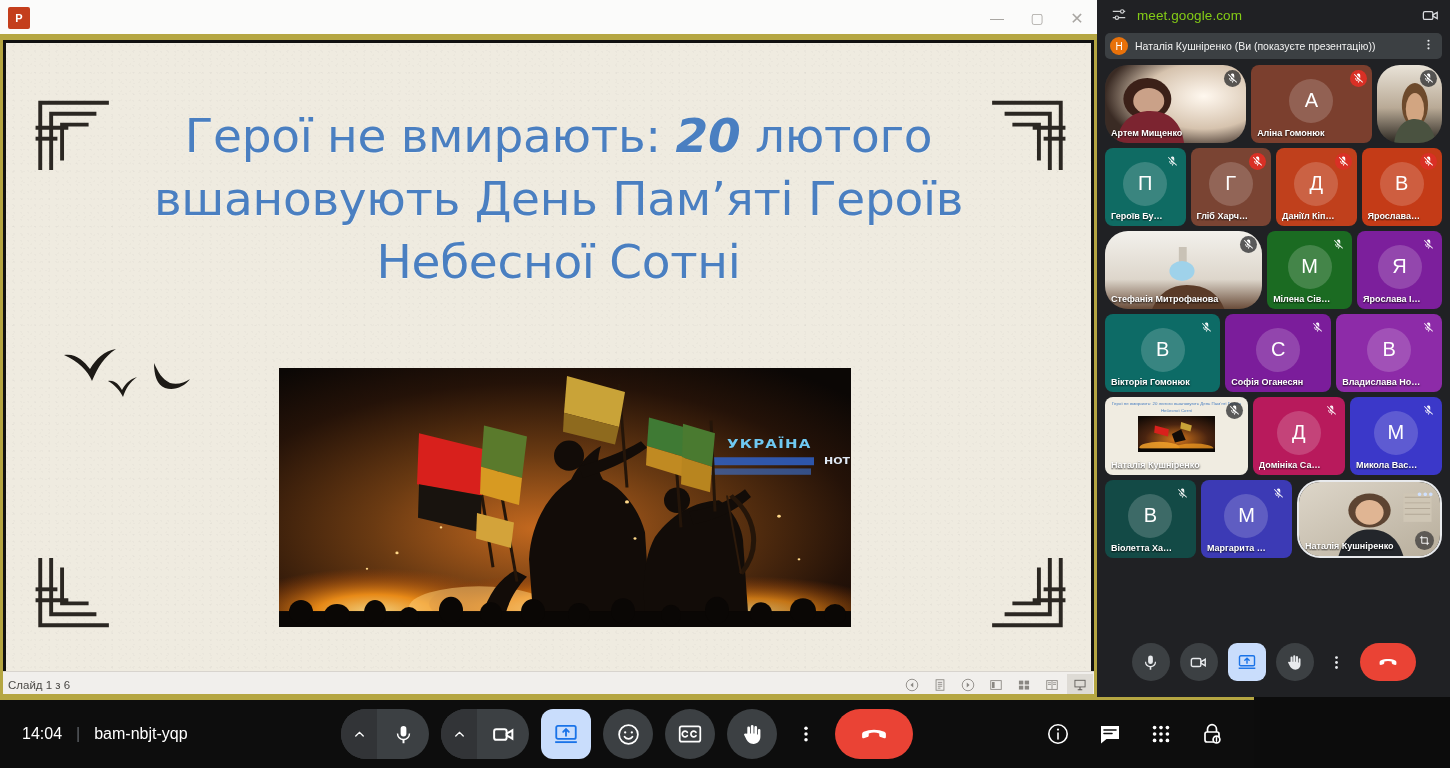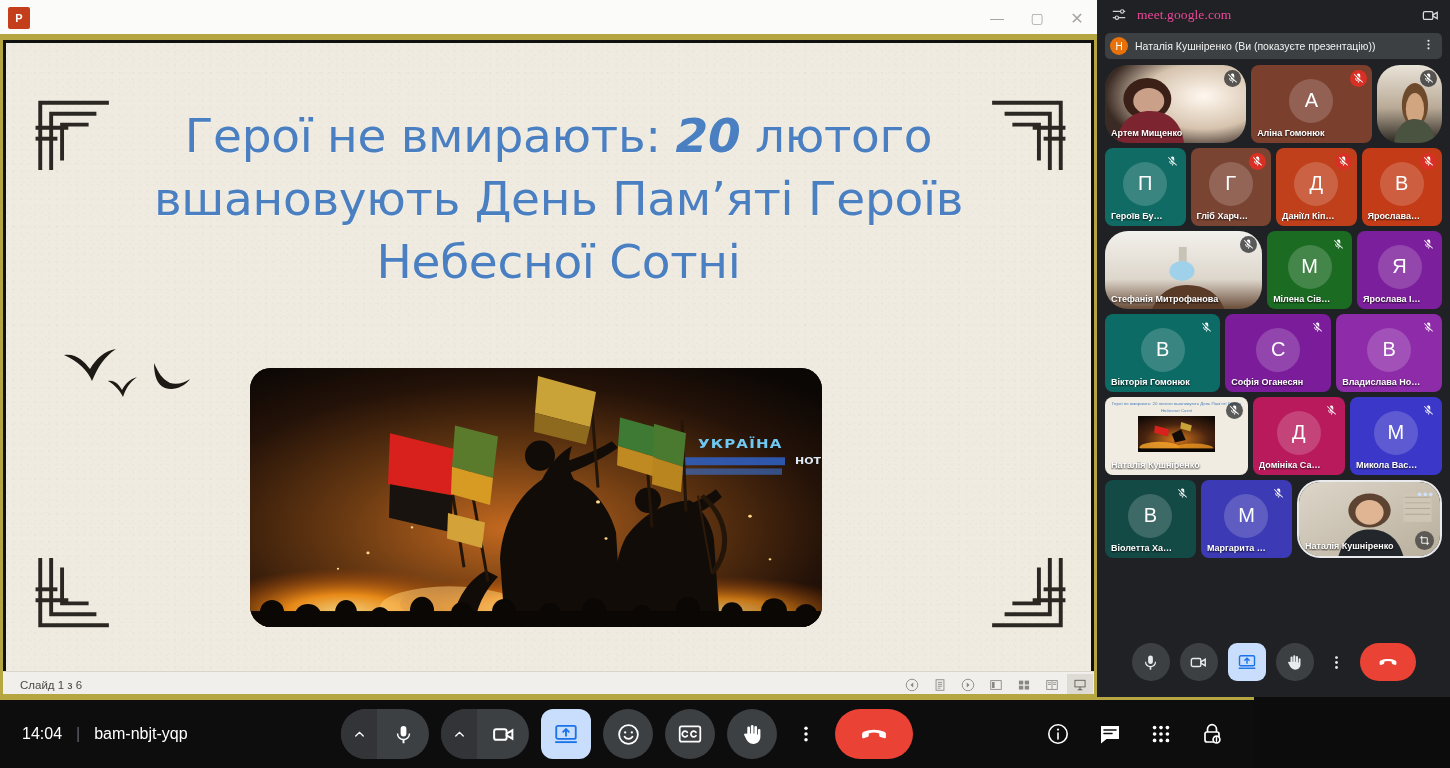--- a/index.html
+++ b/index.html
@@ -78,39 +78,38 @@
   .corner svg { width: 100%; height: 100%; display: block; }
   .corner.tl { left: 28px; top: 52px; }
   .corner.tr { right: 24px; top: 52px; transform: scaleX(-1); }
   .corner.bl { left: 28px; bottom: 38px; transform: scaleY(-1); }
   .corner.br { right: 24px; bottom: 38px; transform: scale(-1,-1); }
 
   .birds { position: absolute; left: 52px; top: 300px; width: 140px; height: 70px; }
   .birds svg { width: 100%; height: 100%; }
 
   .slide-photo {
-    position: absolute; left: 244px; top: 325px;
+    position: absolute; left: 273px; top: 325px;
     width: 572px; height: 259px;
     background: #0a0705;
     overflow: hidden;
-    border-radius: 21px;
   }
   .photo-canvas { position: absolute; inset: 0; }
   .photo-canvas svg { width: 100%; height: 100%; display: block; }
 
   
   .ppt-status {
     position: absolute; left: 0; bottom: 0;
     width: 1097px; height: 26px;
     background: #f1efec;
     border-top: 1px solid #d8d4ce;
     display: flex; align-items: center;
     padding: 0 4px 0 8px;
   }
-  .status-text { font-size: 11.5px; color: #4b4946; margin-left: 12px; }
+  .status-text { font-size: 11.5px; color: #4b4946; }
   .status-icons { margin-left: auto; display: flex; align-items: center; gap: 2px; }
   .st-btn {
     width: 26px; height: 22px;
     display: flex; align-items: center; justify-content: center;
     color: #7d7a76;
   }
   .st-btn.active { background: #dedbd5; }
   .st-btn svg { display: block; }
 
   
@@ -127,21 +126,21 @@
     width: 353px; height: 697px;
     background: #202124;
     overflow: hidden;
   }
   .meet-urlbar {
     height: 30px; display: flex; align-items: center;
     padding: 0 10px 0 14px; gap: 10px;
     background: #202124;
   }
   .url-icon { color: #cfd1d3; flex: none; display: flex; }
-  .url-text { font-size: 13.5px; color: #ec4899; letter-spacing: .1px; font-family: Liberation Serif, serif; }
+  .url-text { font-size: 13.5px; color: #84cc16; letter-spacing: .1px; }
   .url-cam { margin-left: auto; color: #dadce0; display: flex; }
 
   .presenter-row {
     margin: 3px 8px 6px 8px;
     height: 26px; border-radius: 5px;
     background: #3c4043;
     display: flex; align-items: center; gap: 7px;
     padding: 0 4px 0 5px;
   }
   .presenter-avatar {

